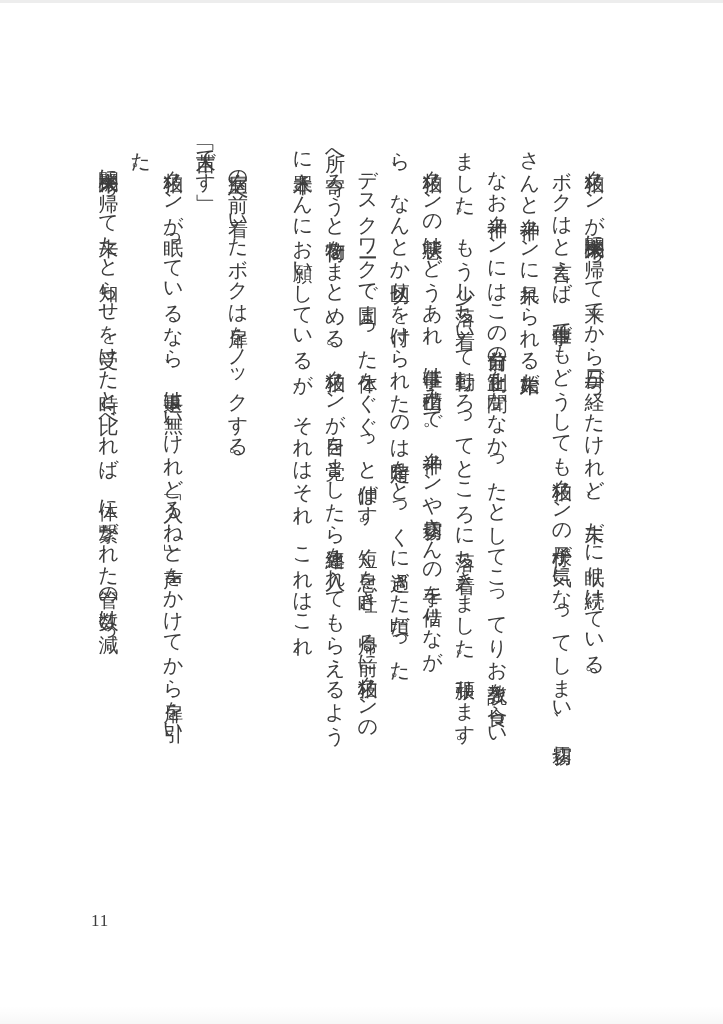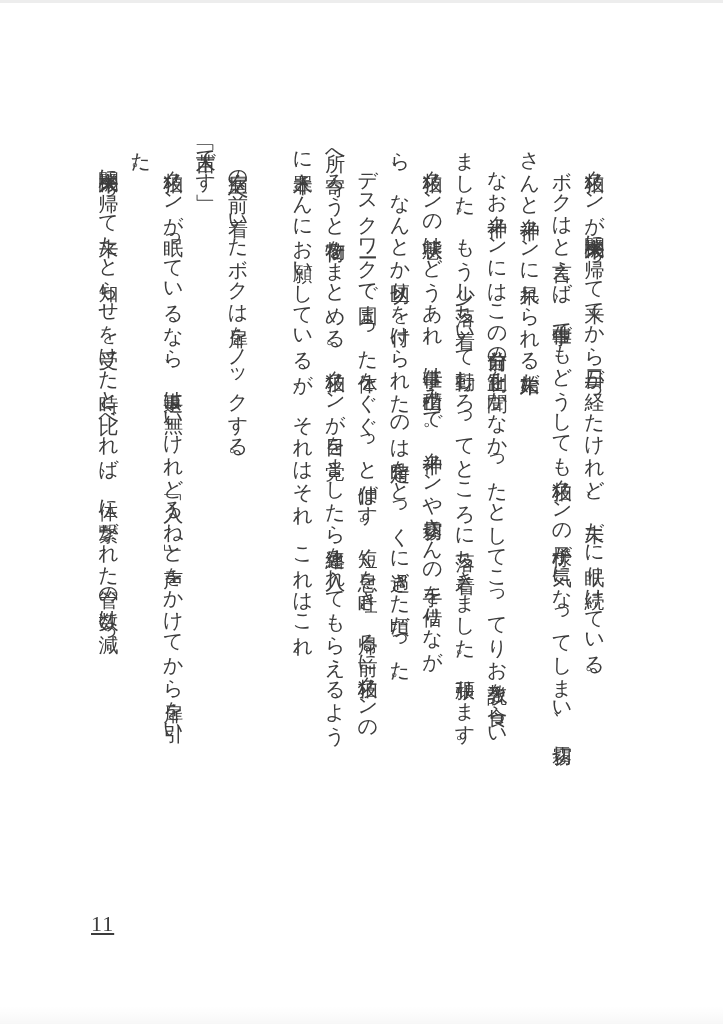--- a/index.html
+++ b/index.html
@@ -47,25 +47,24 @@
   }
   .text-line {
     margin: 0;
     padding: 0;
     white-space: nowrap;
   }
   .page-number {
     position: absolute;
     left: 91px;
     top: 911px;
-    font-size: 22px;
+    font-size: 17px;
     letter-spacing: 1px;
     color: #3c3c3c;
     font-family: "Liberation Serif", "DejaVu Serif", serif;
-    text-decoration: underline;
   }
 </style>
 </head>
 <body>
 
 <div class="page">
   <div class="top-hairline"></div>
 
   <div class="text-block">
       <p class="text-line">　狛枝クンが未来機関に帰って来てから二日が経ったけれど、未だに眠り続けている。</p>

